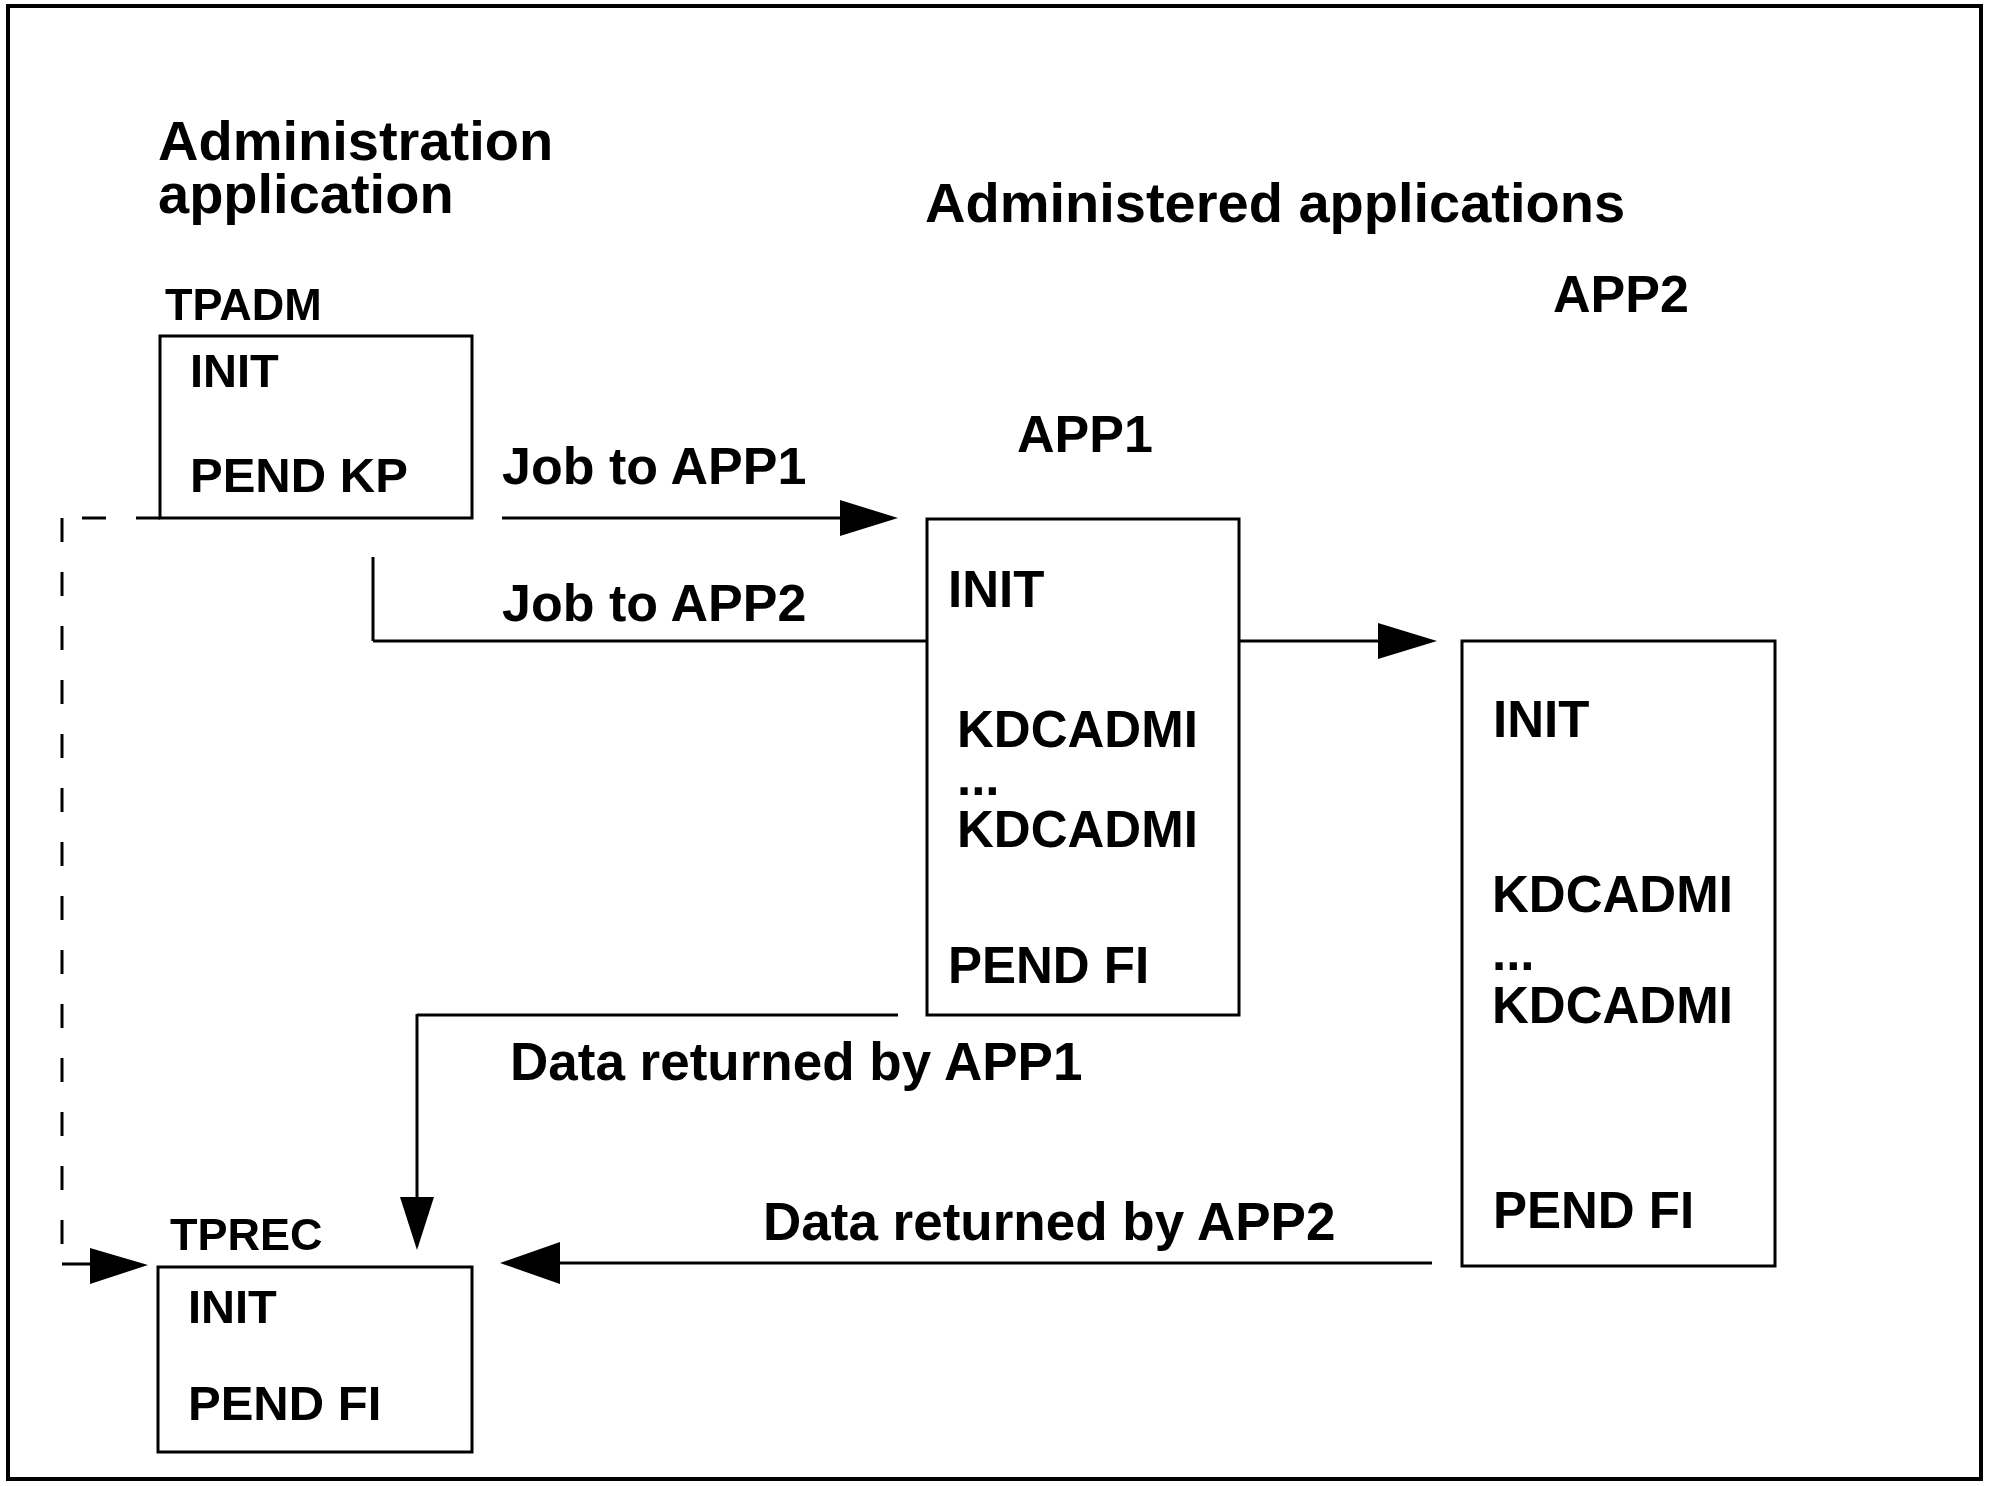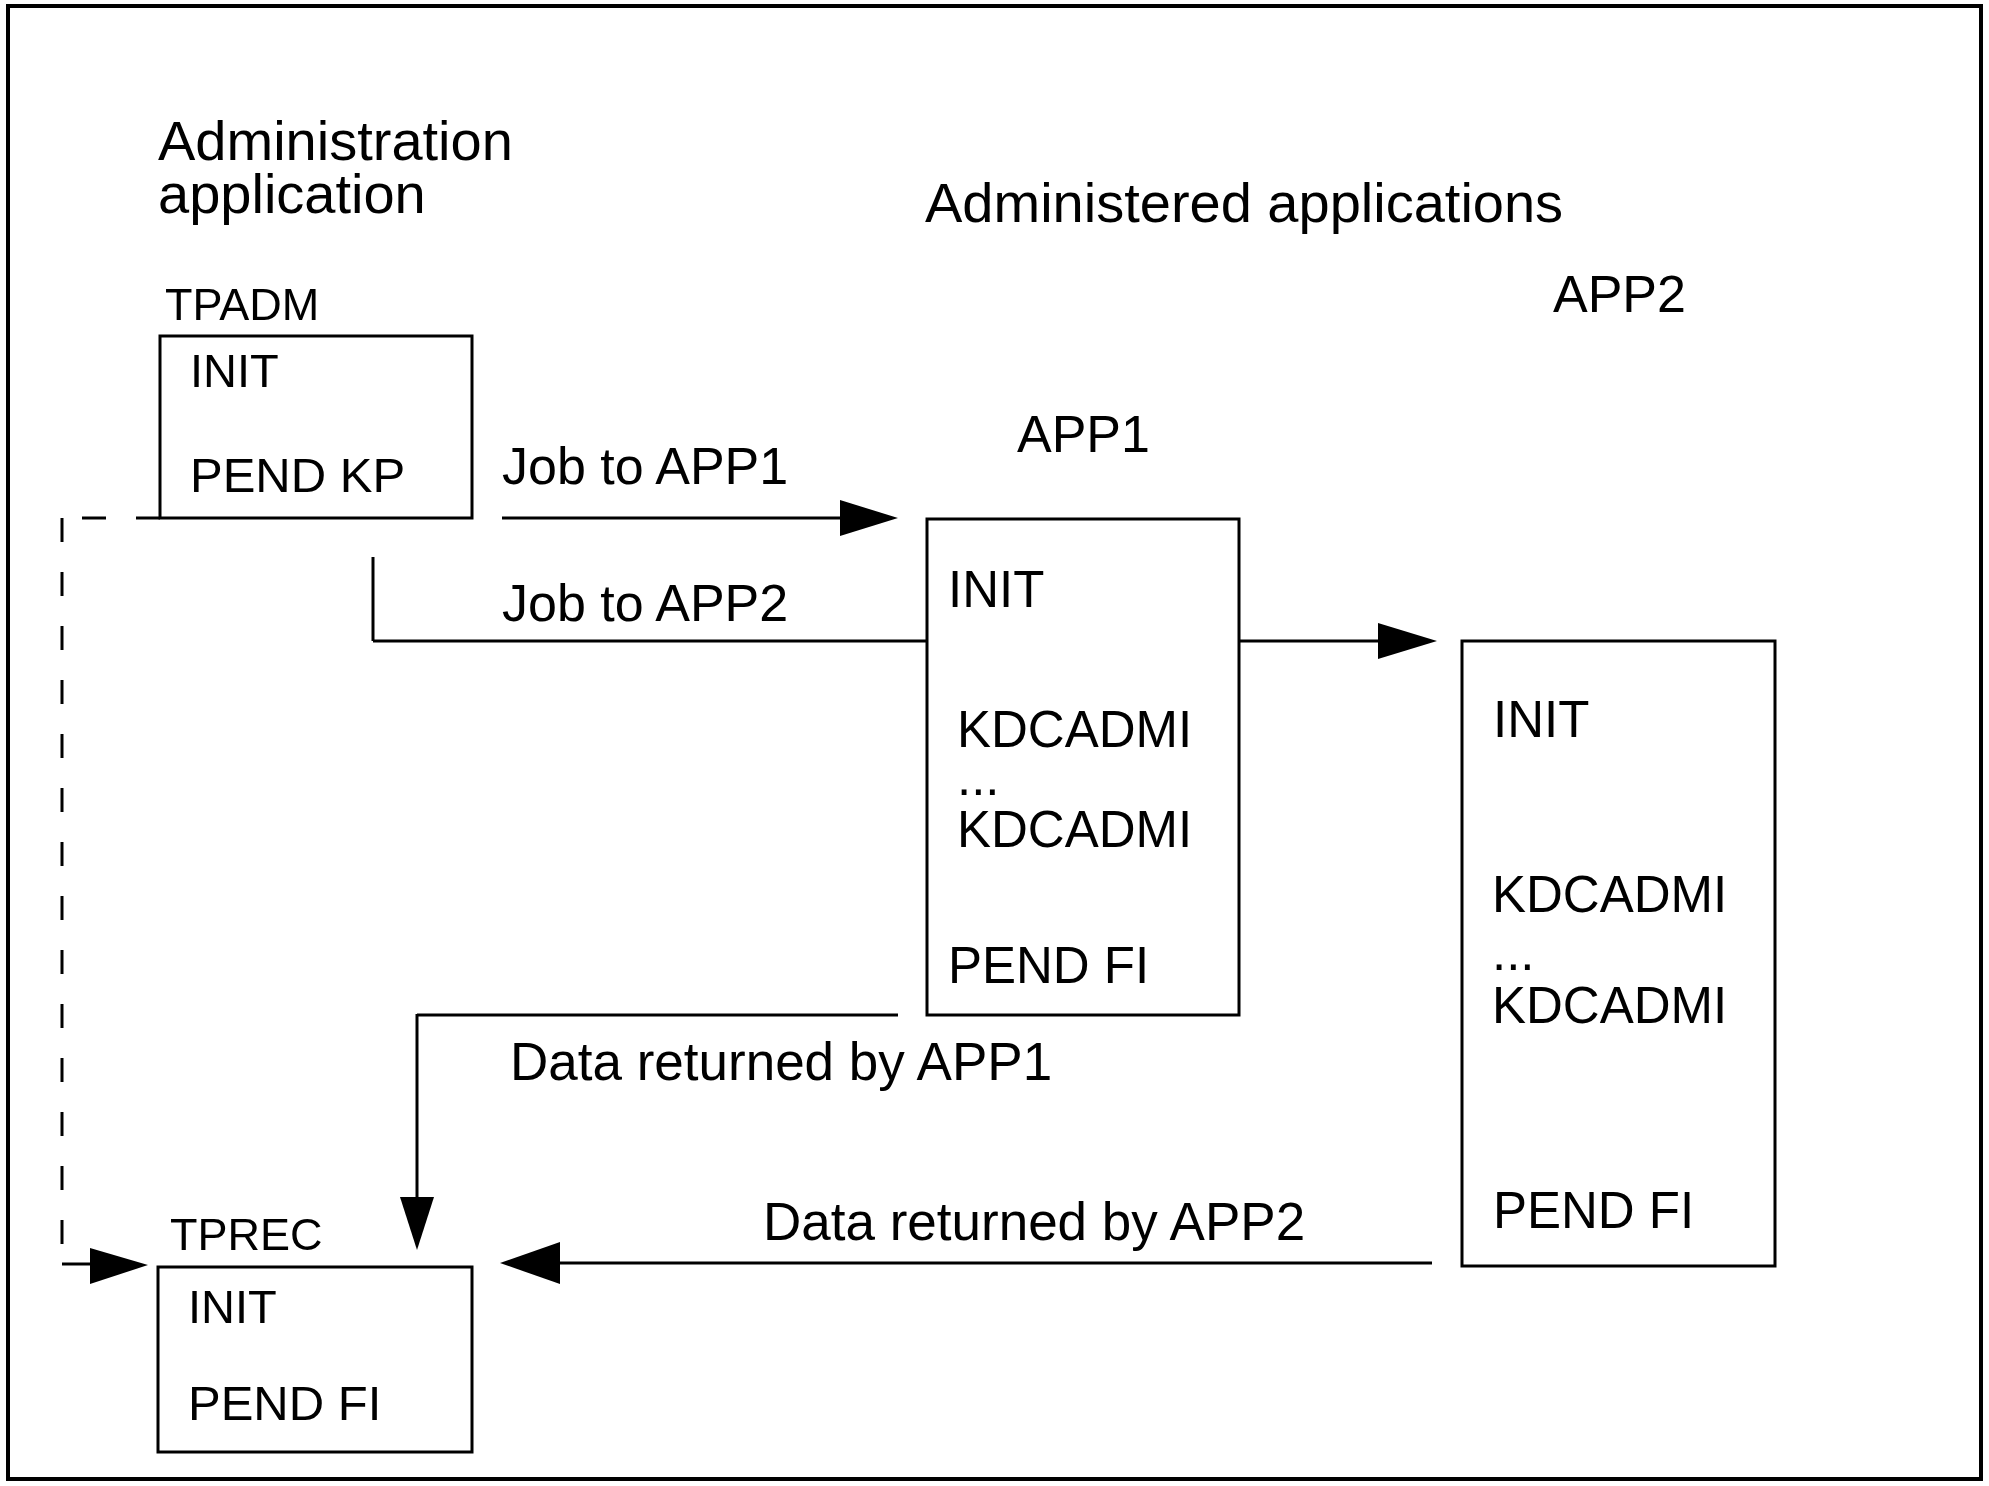--- a/index.html
+++ b/index.html
@@ -6,20 +6,21 @@
     margin: 0;
     padding: 0;
     background: #ffffff;
   }
   .stage {
     position: relative;
     width: 1989px;
     height: 1486px;
     background: #ffffff;
     font-family: "Liberation Sans", sans-serif;
+    font-weight: bold;
   }
   svg text {
     fill: #000000;
     font-family: "Liberation Sans", sans-serif;
   }
   svg .box {
     fill: #ffffff;
     stroke: #000000;
     stroke-width: 3;
   }

